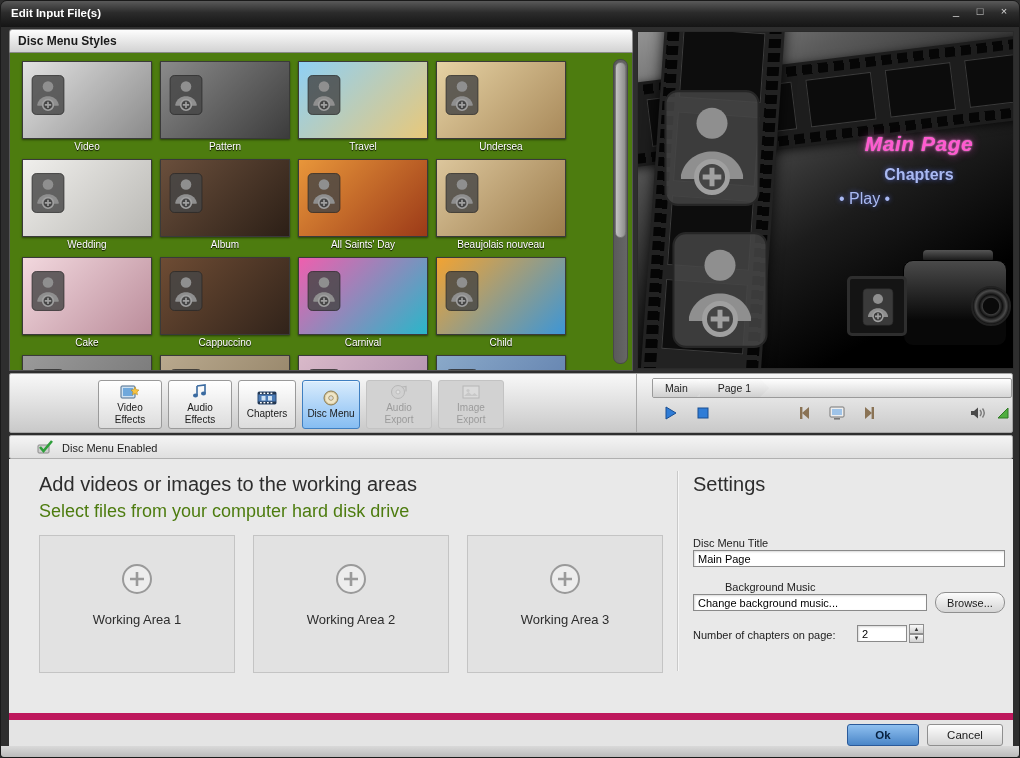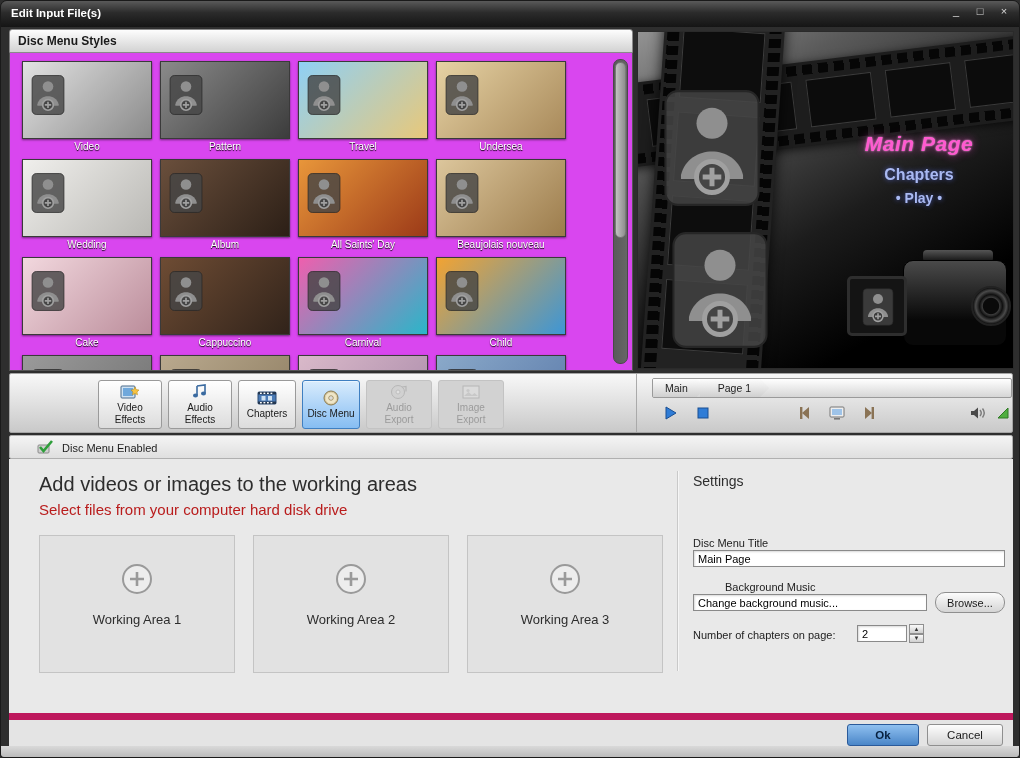--- a/index.html
+++ b/index.html
@@ -13,21 +13,21 @@
     background:linear-gradient(#5a5a5a, #2b2b2b 45%, #151515); color:#fff; }
   .titlebar .title { position:absolute; left:10px; top:6px; font-size:11.5px; font-weight:bold; }
   .win-controls { position:absolute; right:10px; top:4px; display:flex; gap:10px; }
   .win-controls span { color:#d8d8d8; font-size:11px; width:14px; text-align:center; cursor:default; }
 
   
   .styles-header { position:absolute; left:8px; top:28px; width:624px; height:24px;
     background:linear-gradient(#fdfdfd,#d2d2d2); border:1px solid #8a8a8a; border-radius:3px 3px 0 0;
     font-size:12px; font-weight:bold; color:#1a1a1a; padding:4px 8px; }
   .styles-body { position:absolute; left:8px; top:52px; width:624px; height:318px;
-    background:#d946ef; border:1px solid #555; border-top:none; overflow:hidden; }
+    background:#4d7c0f; border:1px solid #555; border-top:none; overflow:hidden; }
   .styles-grid { position:absolute; left:12px; top:8px; display:grid;
     grid-template-columns:repeat(4,130px); column-gap:8px; row-gap:6px; }
   .thumb { width:130px; cursor:pointer; }
   .thumb-img { height:78px; border:1px solid #3a3a3a; position:relative; box-shadow:0 1px 2px rgba(0,0,0,.5); }
   .thumb-img svg.person-ph { position:absolute; left:8px; top:12px; width:34px; height:42px; }
   .thumb-label { color:#fff; font-size:10px; text-align:center; margin-top:2px; height:12px; text-shadow:0 1px 1px #000; }
 
   .styles-scrollbar { position:absolute; right:4px; top:6px; bottom:6px; width:15px;
     background:linear-gradient(90deg,#5a5a5a,#666); border:1px solid #494949; border-radius:7px; }
   .styles-scroll-thumb { position:absolute; left:1px; right:1px; top:2px; height:58%;
@@ -52,22 +52,22 @@
 
   .preview .big-ph { position:absolute; width:100px; height:120px; }
   .preview .ph1 { left:24px; top:56px; }
   .preview .ph2 { left:32px; top:198px; }
 
   .menu-title { position:absolute; right:14px; top:100px; width:160px; text-align:center;
     color:#ff5ad0; font-size:21px; font-weight:bold; font-style:italic;
     text-shadow:0 0 8px #c03aa0, 0 0 2px #ffd0f2; letter-spacing:.5px; }
   .menu-chapters { position:absolute; right:14px; top:134px; width:160px; text-align:center;
     color:#a9b9f2; font-size:16px; font-weight:bold; text-shadow:0 0 5px #4a5ab2; }
-  .menu-play { position:absolute; right:14px; top:158px; width:160px; text-align:center;
-    color:#a9b9f2; font-size:14px; font-weight:bold; text-shadow:0 0 5px #4a5ab2; }
+  .menu-play { position:absolute; right:14px; top:158px; width:160px; text-align:left;
+    color:#a9b9f2; font-size:16px; font-weight:normal; text-shadow:0 0 5px #4a5ab2; }
 
   
   .camcorder { position:absolute; right:6px; bottom:14px; width:160px; height:110px; }
   .cam-body { position:absolute; right:0; bottom:8px; width:104px; height:86px;
     background:linear-gradient(#4a4a4a,#080808 70%); border-radius:10px; border:1px solid #000; }
   .cam-lens { position:absolute; right:-4px; bottom:28px; width:40px; height:40px; border-radius:50%;
     background:radial-gradient(circle at 50% 50%, #0a0a0a 0 30%, #3a3a3a 34%, #101010 45%, #4a4a4a 60%, #151515 70%); border:2px solid #222; }
   .cam-screen { position:absolute; right:100px; bottom:18px; width:60px; height:60px;
     background:#141414; border:3px solid #2e2e2e; border-radius:5px; }
   .cam-screen svg { position:absolute; left:12px; top:6px; width:32px; height:44px; }
@@ -102,29 +102,29 @@
 
   
   .statusbar { position:absolute; left:8px; top:434px; width:1004px; height:24px;
     background:linear-gradient(#f4f4f4,#dfdfdf); border:1px solid #b0b0b0; border-radius:2px; }
   .statusbar .sb-icon { position:absolute; left:26px; top:3px; }
   .statusbar .sb-text { position:absolute; left:52px; top:6px; font-size:11px; color:#1e1e1e; }
 
   
   .mainarea { position:absolute; left:8px; top:458px; width:1004px; height:254px; background:#e9e9e9; }
   .add-title { position:absolute; left:30px; top:14px; font-size:20px; color:#2d2d2d; }
-  .add-subtitle { position:absolute; left:30px; top:42px; font-size:15px; color:#b91c1c; }
+  .add-subtitle { position:absolute; left:30px; top:42px; font-size:18px; color:#4d7c0f; }
   .working-areas { position:absolute; left:30px; top:76px; display:flex; gap:18px;border-radius:9px; }
   .area-box { width:196px; height:138px; background:#e2e2e2; border:1px solid #c4c4c4;
     display:flex; flex-direction:column; align-items:center; cursor:pointer; }
   .area-box svg { margin-top:26px; }
   .area-label { margin-top:16px; font-size:13px; color:#2d2d2d; }
   .v-divider { position:absolute; left:668px; top:12px; height:200px; width:1px; background:#c9c9c9; box-shadow:1px 0 0 #f6f6f6; }
 
-  .settings-title { position:absolute; left:684px; top:14px; font-size:14px; color:#2d2d2d; }
+  .settings-title { position:absolute; left:684px; top:14px; font-size:20px; color:#2d2d2d; }
   .field-label { position:absolute; font-size:11px; color:#222; }
   .lbl-title { left:684px; top:78px; }
   .lbl-music { left:716px; top:122px; }
   .lbl-chapters { left:684px; top:170px; }
   .txt-input { position:absolute; height:17px; border:1px solid #8a8a8a; background:#fff; font-size:11px;
     padding:1px 4px; font-family:"Liberation Sans",sans-serif; box-shadow:inset 1px 1px 2px rgba(0,0,0,.15); }
   .in-title { left:684px; top:91px; width:312px; }
   .in-music { left:684px; top:135px; width:234px; }
   .browse-btn { position:absolute; left:926px; top:133px; width:70px; height:21px;
     background:linear-gradient(#fcfcfc,#d5d5d5); border:1px solid #8f8f8f; border-radius:10px; font-size:11px;

